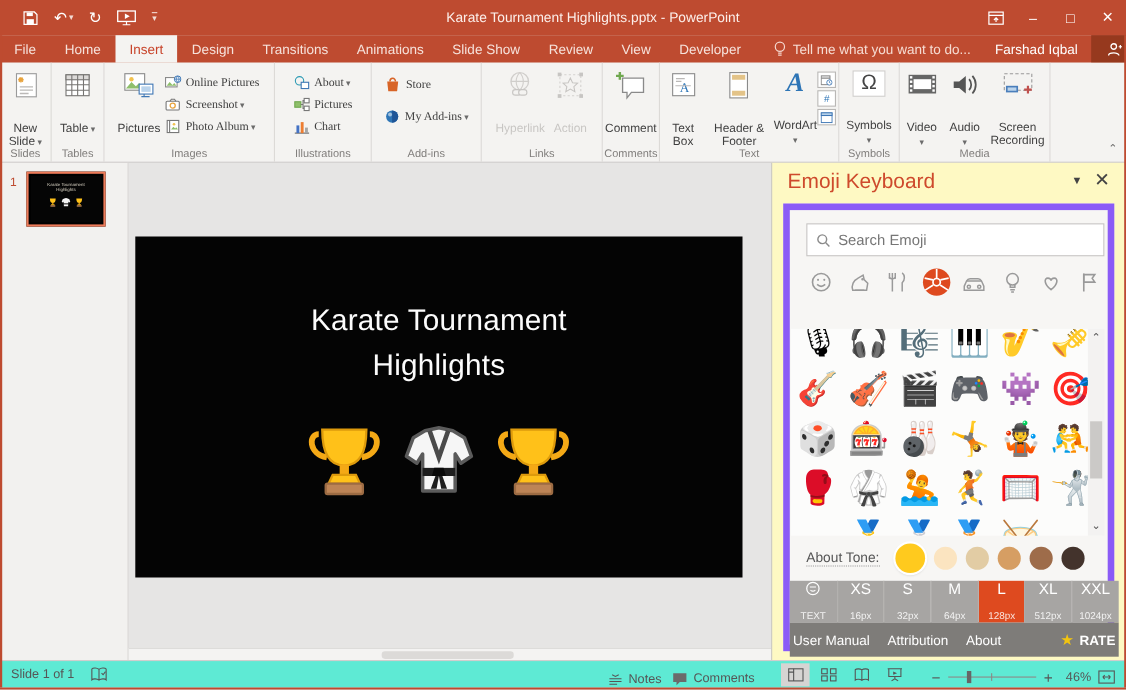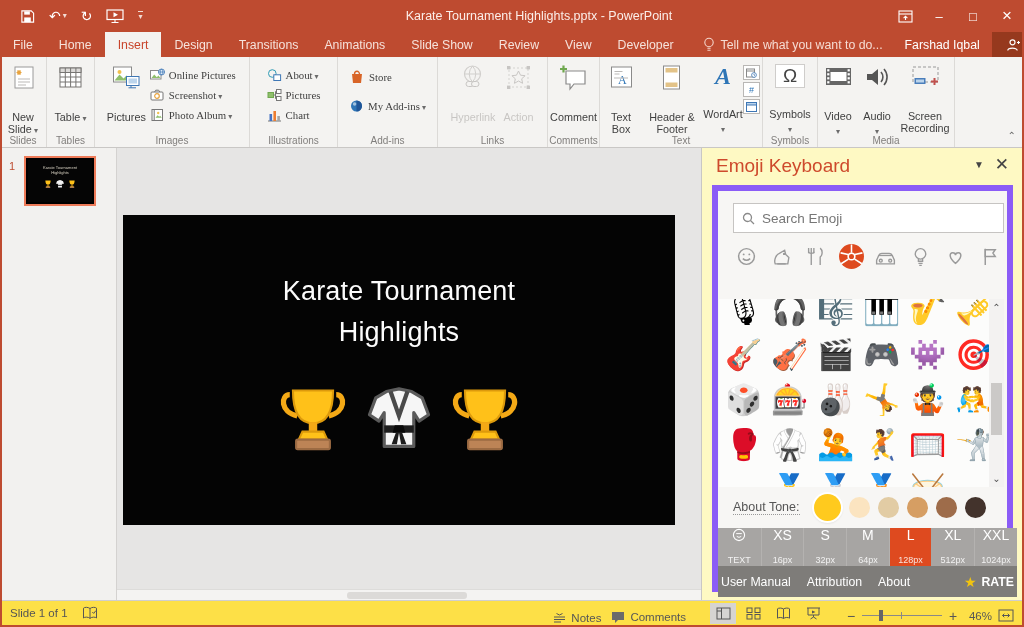--- a/index.html
+++ b/index.html
@@ -117,21 +117,21 @@
   .sizebtn .sub { font-size:9px; color:rgba(255,255,255,.85); margin-top:2px; }
   .sizebtn.selected { background:#DE4A1F; }
   .sizebtn.selected + .sizebtn { border-left:none; }
   .paneftr { position:absolute; left:0; top:375px; width:299px; height:31px; background:#7E7C79;
     display:flex; align-items:center; padding:0 3px; gap:16px; color:#fff; font-size:12.3px; }
   .rate { margin-left:auto; display:flex; align-items:center; gap:5px; font-weight:bold; }
   .star { color:#F2C40F; font-size:14px; }
 
   
   .statusbar { position:absolute; left:0; top:600px; width:1024px; height:25px;
-    background:#fde047; border-top:1px solid #D0CECD; display:flex; align-items:center;
+    background:#5eead4; border-top:1px solid #D0CECD; display:flex; align-items:center;
     font-size:11.5px; color:#565656; }
   .sb-left { display:flex; align-items:center; gap:14px; padding-left:10px; }
   .sb-right { margin-left:auto; display:flex; align-items:flex-end; gap:10px; padding-right:10px; }
   .sb-item { display:flex; align-items:center; gap:5px; }
   .viewbtns { display:flex; align-items:center; gap:4px; margin-left:14px; }
   .viewbtn { width:26px; height:21px; display:flex; align-items:center; justify-content:center; }
   .viewbtn.active { background:#D6D4D2; }
   .zoomctl { display:flex; align-items:center; gap:6px; margin-left:10px; }
   .zminus,.zplus { font-size:14px; color:#565656; width:10px; text-align:center; }
   .ztrack { position:relative; width:80px; height:13px; }

